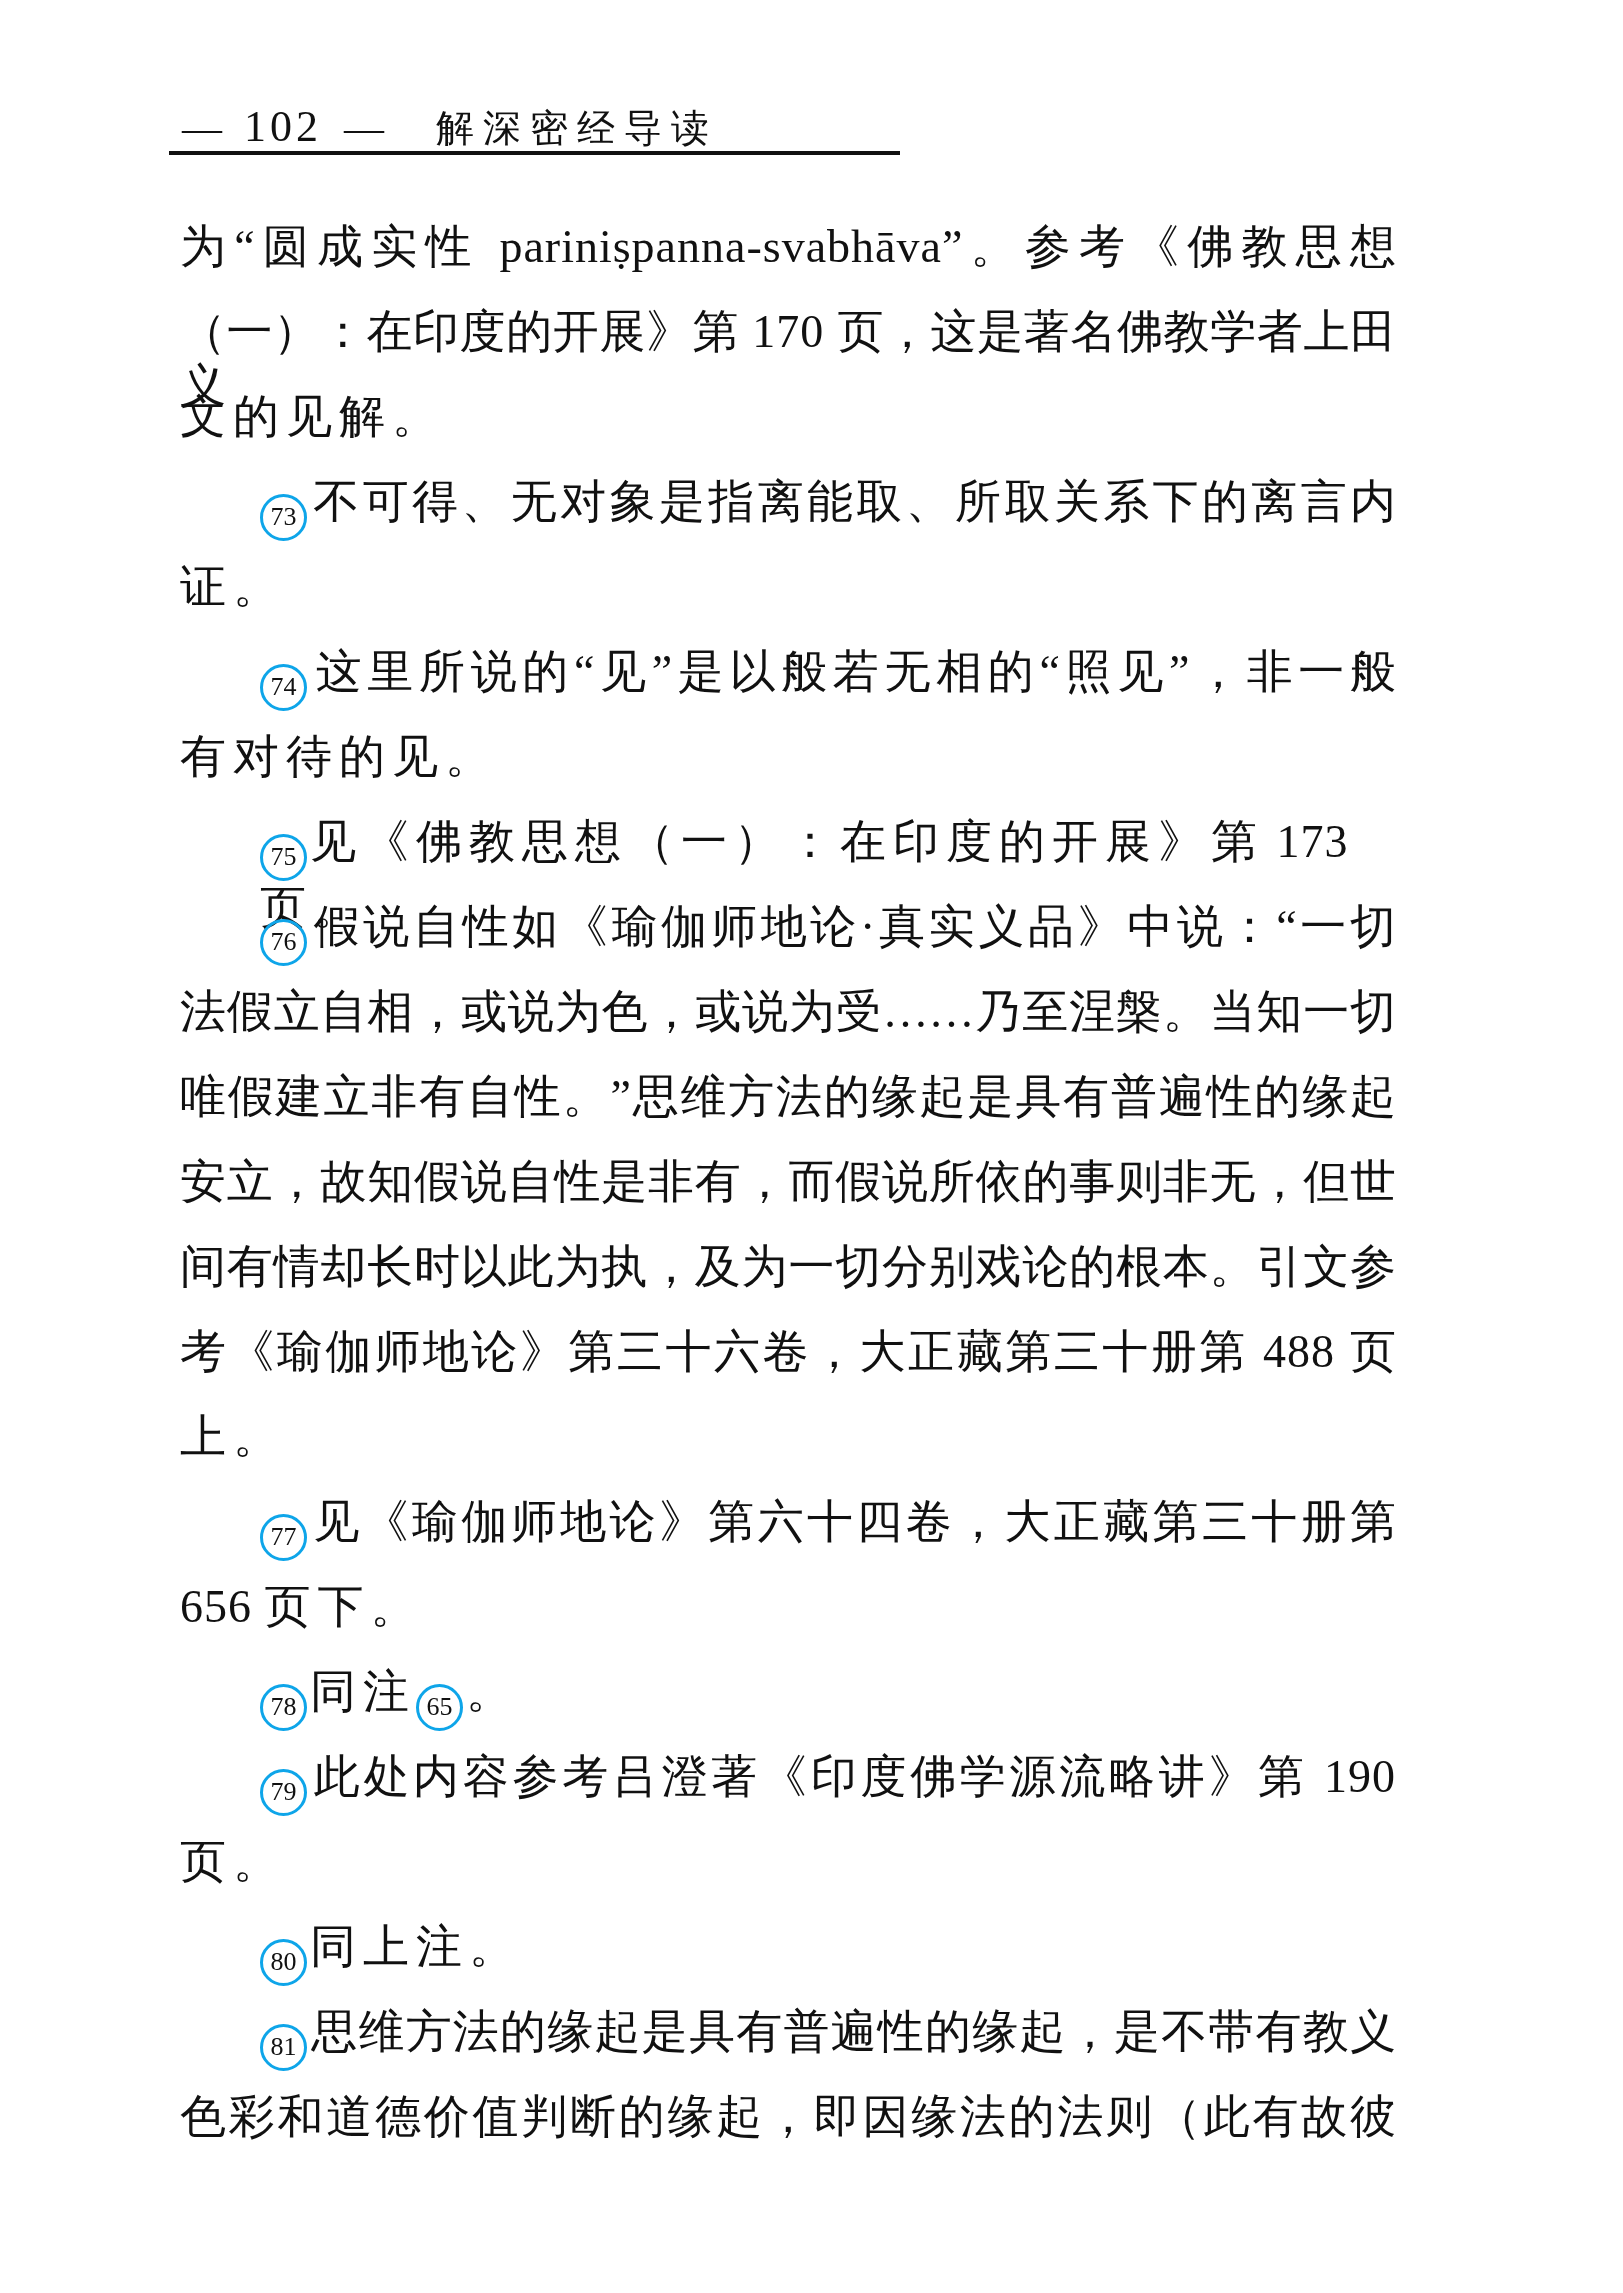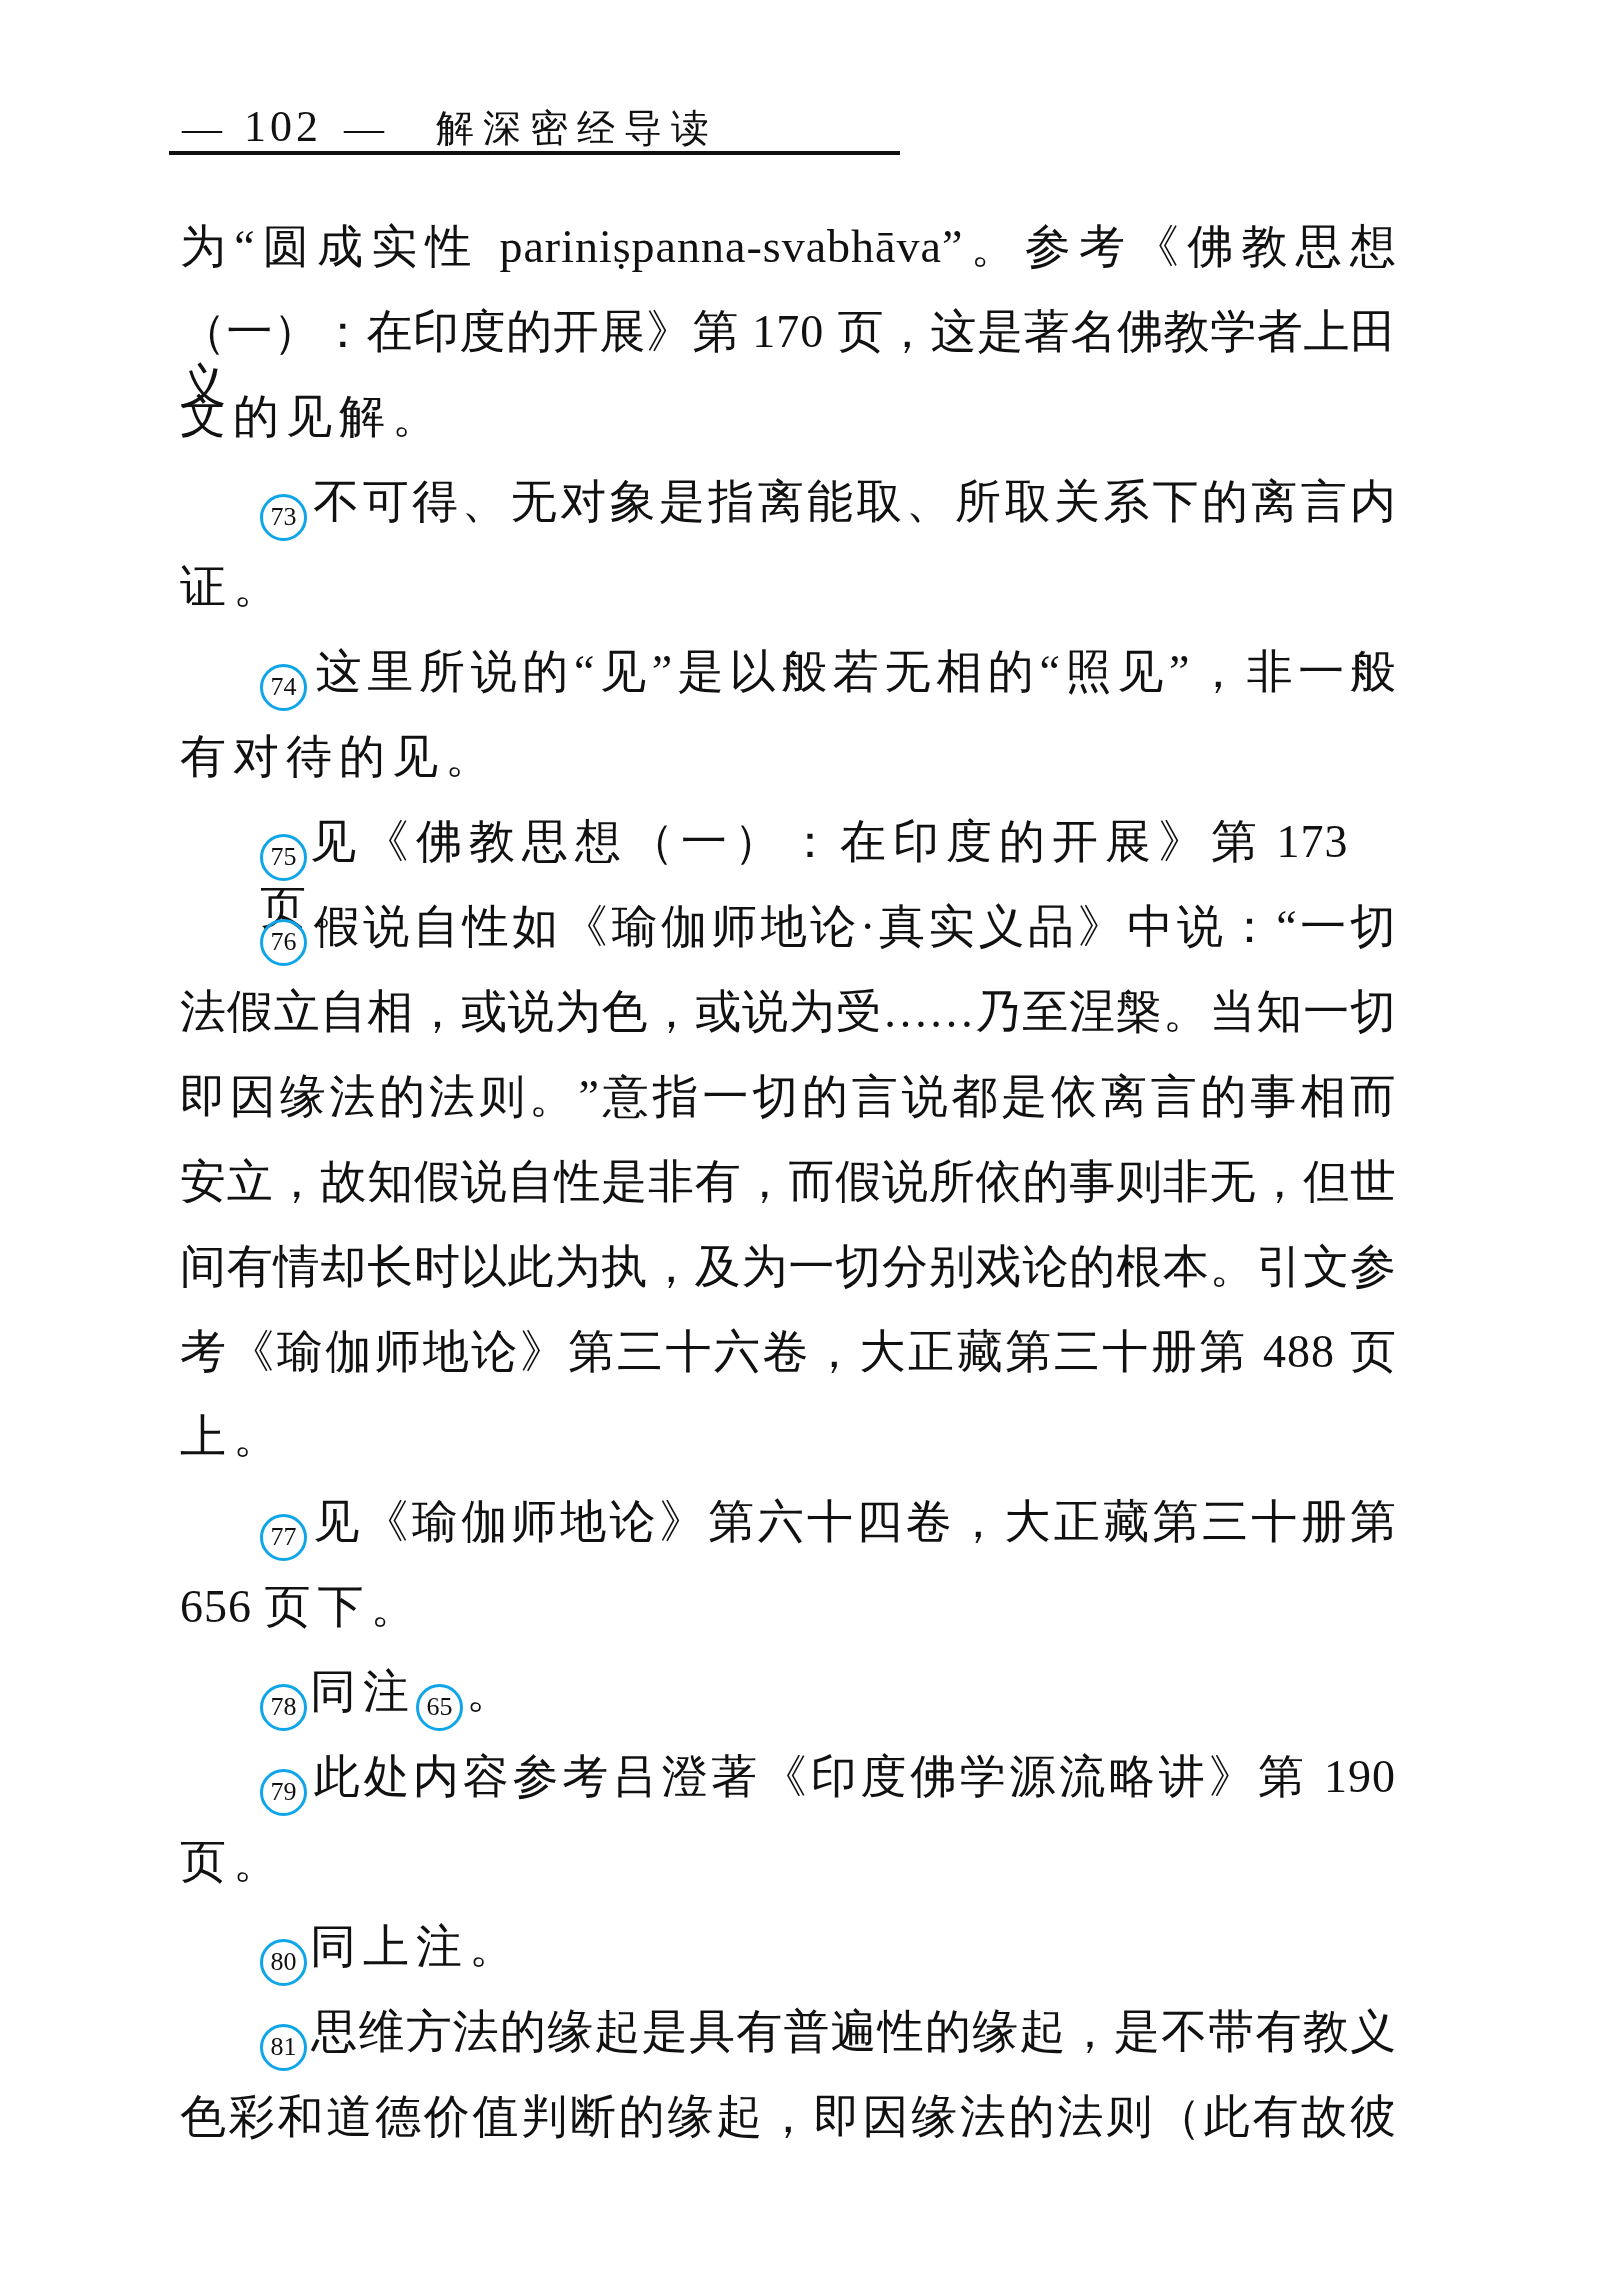--- a/index.html
+++ b/index.html
@@ -105,21 +105,21 @@
       <div class="line fill"><span class="cjk">为“圆成实性 </span><span class="latin">pariniṣpanna-svabhāva</span><span class="cjk">”。参考《佛教思想</span></div>
       <div class="line fill"><span class="cjk">（一）：在印度的开展》第</span><span class="latin"> 170 </span><span class="cjk">页，这是著名佛教学者上田义</span></div>
       <div class="line short"><span class="cjk">文的见解。</span></div>
       <div class="line fill indent"><span class="circled">73</span><span class="cjk">不可得、无对象是指离能取、所取关系下的离言内</span></div>
       <div class="line short"><span class="cjk">证。</span></div>
       <div class="line fill indent"><span class="circled">74</span><span class="cjk">这里所说的“见”是以般若无相的“照见”，非一般</span></div>
       <div class="line short"><span class="cjk">有对待的见。</span></div>
       <div class="line short indent"><span class="circled">75</span><span class="cjk">见《佛教思想（一）：在印度的开展》第</span><span class="latin"> 173 </span><span class="cjk">页。</span></div>
       <div class="line fill indent"><span class="circled">76</span><span class="cjk">假说自性如《瑜伽师地论·真实义品》中说：“一切</span></div>
       <div class="line fill"><span class="cjk">法假立自相，或说为色，或说为受……乃至涅槃。当知一切</span></div>
-      <div class="line fill"><span class="cjk">即因缘法的法则。”意指一切的言说都是依离言的事相而</span></div>
+      <div class="line fill"><span class="cjk">唯假建立非有自性。”思维方法的缘起是具有普遍性的缘起</span></div>
       <div class="line fill"><span class="cjk">安立，故知假说自性是非有，而假说所依的事则非无，但世</span></div>
       <div class="line fill"><span class="cjk">间有情却长时以此为执，及为一切分别戏论的根本。引文参</span></div>
       <div class="line fill"><span class="cjk">考《瑜伽师地论》第三十六卷，大正藏第三十册第</span><span class="latin"> 488 </span><span class="cjk">页</span></div>
       <div class="line short"><span class="cjk">上。</span></div>
       <div class="line fill indent"><span class="circled">77</span><span class="cjk">见《瑜伽师地论》第六十四卷，大正藏第三十册第</span></div>
       <div class="line short"><span class="latin">656 </span><span class="cjk">页下。</span></div>
       <div class="line short indent"><span class="circled">78</span><span class="cjk">同注</span><span class="circled">65</span><span class="cjk">。</span></div>
       <div class="line fill indent"><span class="circled">79</span><span class="cjk">此处内容参考吕澄著《印度佛学源流略讲》第</span><span class="latin"> 190</span></div>
       <div class="line short"><span class="cjk">页。</span></div>
       <div class="line short indent"><span class="circled">80</span><span class="cjk">同上注。</span></div>

